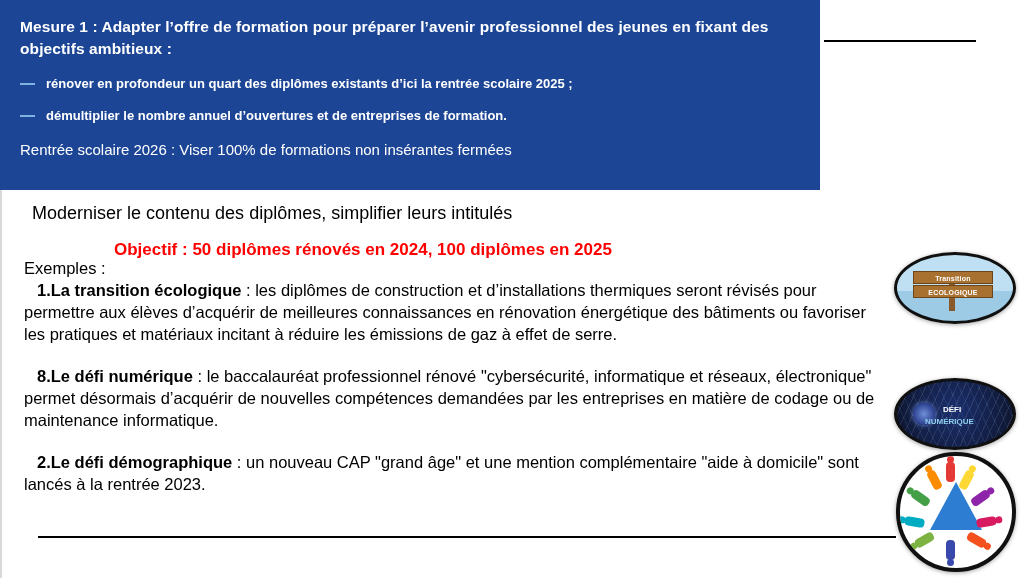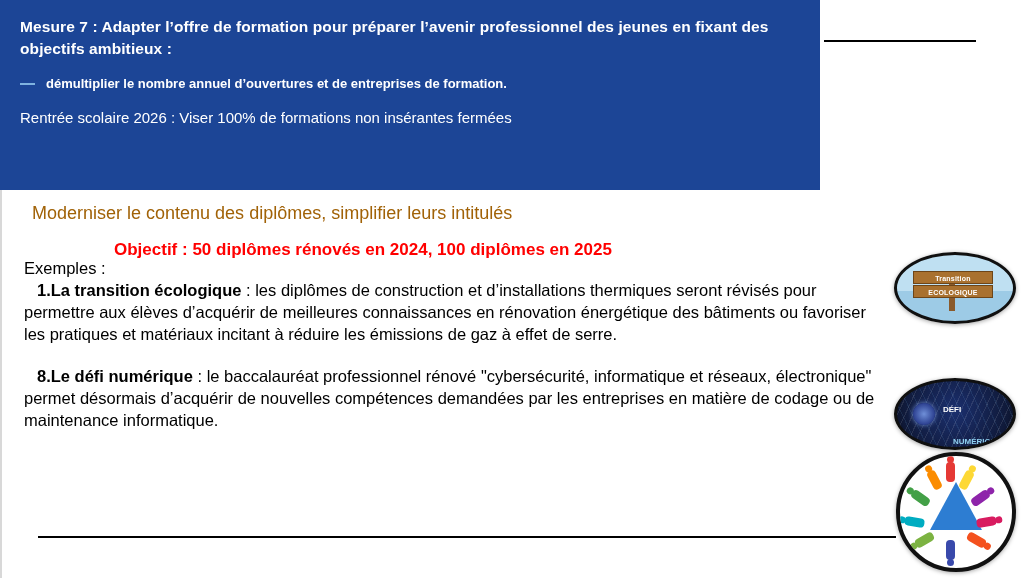--- a/index.html
+++ b/index.html
@@ -71,21 +71,21 @@
     height: 2px;
     background: #000000;
   }
 
   
   .subtitle {
     position: absolute;
     left: 32px;
     top: 203px;
     font-size: 18px;
-    color: #a16207;
+    color: #000000;
     font-weight: normal;
   }
 
   
   .objective {
     position: absolute;
     left: 114px;
     top: 240px;
     font-size: 17px;
     font-weight: bold;
@@ -194,26 +194,25 @@
   .badge2 .l1 {
     position: absolute;
     left: 46px;
     top: 24px;
     font-size: 8px;
     font-weight: bold;
     color: #ffffff;
   }
   .badge2 .l2 {
     position: absolute;
-    left: 56px;
+    left: 28px;
     top: 36px;
     font-size: 8px;
     font-weight: bold;
     color: #8fd0f0;
-    margin-top: 20px;
   }
   .badge2 .noise {
     position: absolute;
     left: 0; top: 0; right: 0; bottom: 0;
     background:
       repeating-linear-gradient(115deg, rgba(255,255,255,0.10) 0 1px, rgba(255,255,255,0) 1px 7px),
       repeating-linear-gradient(65deg, rgba(120,200,255,0.10) 0 1px, rgba(255,255,255,0) 1px 9px);
   }
 
   
@@ -261,22 +260,26 @@
     top: 190px;
     width: 2px;
     height: 388px;
     background: #d8d8d8;
   }
 </style>
 </head>
 <body>
 
 <div class="banner">
-  <p class="banner-title">Mesure 7 : Adapter l’offre de formation pour préparer l’avenir professionnel des jeunes en fixant des objectifs ambitieux :</p>
+  <p class="banner-title">Mesure 1 : Adapter l’offre de formation pour préparer l’avenir professionnel des jeunes en fixant des objectifs ambitieux :</p>
   <ul class="bullets">
+    <li>
+      <span class="dash"></span>
+      <span>rénover en profondeur un quart des diplômes existants d’ici la rentrée scolaire 2025 ;</span>
+    </li>
     <li>
       <span class="dash"></span>
       <span>démultiplier le nombre annuel d’ouvertures et de entreprises de formation.</span>
     </li>
   </ul>
   <div class="banner-footnote">Rentrée scolaire 2026 : Viser 100% de formations non insérantes fermées</div>
 </div>
 
 <div class="top-rule"></div>
 <div class="edge-left"></div>
@@ -289,20 +292,23 @@
   <div class="examples">Exemples :</div>
 
   <div class="para">
     <span class="b">1.La transition écologique</span><span> : les diplômes de construction et d’installations thermiques seront révisés pour permettre aux élèves d’acquérir de meilleures connaissances en rénovation énergétique des bâtiments ou favoriser les pratiques et matériaux incitant à réduire les émissions de gaz à effet de serre.</span>
   </div>
 
   <div class="para">
     <span class="b">8.Le défi numérique</span><span> : le baccalauréat professionnel rénové "cybersécurité, informatique et réseaux, électronique" permet désormais d’acquérir de nouvelles compétences demandées par les entreprises en matière de codage ou de maintenance informatique.</span>
   </div>
 
+  <div class="para">
+    <span class="b">2.Le défi démographique</span><span> : un nouveau CAP "grand âge" et une mention complémentaire "aide à domicile" sont lancés à la rentrée 2023.</span>
+  </div>
 </div>
 
 <div class="bottom-rule"></div>
 
 <div class="badge badge1">
   <div class="sign-post"></div>
   <div class="sign-board s1">Transition</div>
   <div class="sign-board s2">ECOLOGIQUE</div>
 </div>
 

